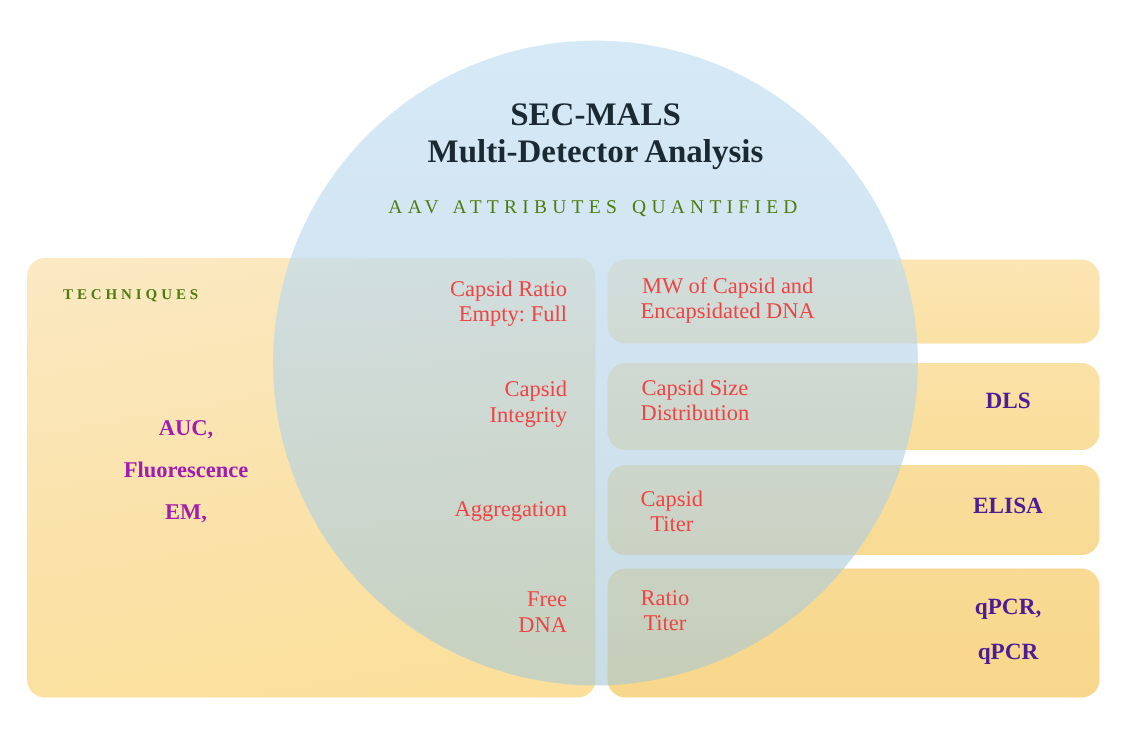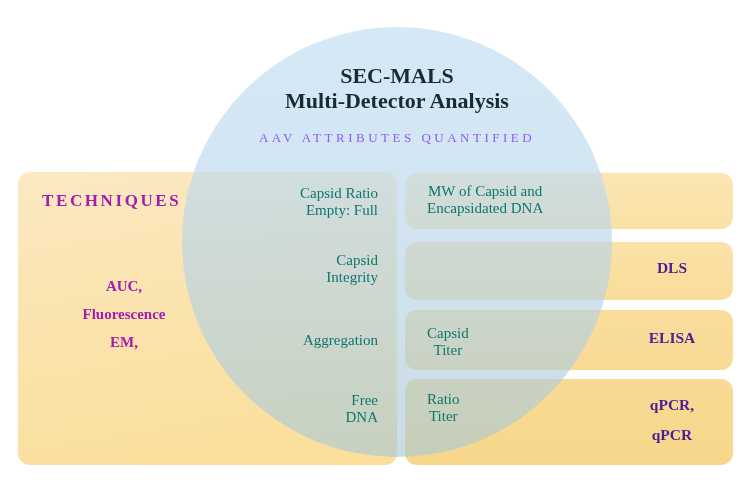--- a/index.html
+++ b/index.html
@@ -31,33 +31,33 @@
       rgba(168,200,213,0.62) 100%);
   }
   
   .txt{position:absolute;z-index:3;}
   .title-block{
     left:182px;top:63px;width:430px;text-align:center;
     color:#1b2933;font-size:22px;font-weight:bold;line-height:25px;
   }
   .subtitle{
     margin-top:17px;
-    color:#8b5cf6;font-size:13px;font-weight:normal;
+    color:#4d7c0f;font-size:13px;font-weight:normal;
     letter-spacing:3.5px;line-height:15px;
   }
   .tech-heading{
     left:42px;top:191px;
-    color:#a21caf;font-size:17px;font-weight:bold;letter-spacing:2.6px;
+    color:#4d7c0f;font-size:10px;font-weight:bold;letter-spacing:2.6px;
   }
   .tech-list{
     left:40px;top:279px;width:168px;text-align:center;
     color:#a21caf;font-size:15px;font-weight:bold;
   }
   .tech-list .line{margin-bottom:13px;line-height:15px;}
-  .attr{color:#0f766e;font-size:15px;line-height:16.5px;}
+  .attr{color:#ef4444;font-size:15px;line-height:16.5px;}
   .attr-left{right:372px;text-align:right;}
   .al0{top:185px;} .al1{top:252px;} .al2{top:332px;} .al3{top:392px;}
   .attr-right{left:427px;text-align:center;line-height:17px;}
   .ar0{top:183px;} .ar1{top:251px;} .ar2{top:325px;} .ar3{top:391px;}
   .tech-label{
     left:608px;width:128px;text-align:center;
     color:#4c1d95;font-size:15.5px;font-weight:bold;line-height:15px;
   }
   .tl1{top:260px;} .tl2{top:330px;} .tl3{top:397px;}
   .tech-label .line2{margin-top:15px;}
@@ -102,20 +102,24 @@
   </div>
   <div class="txt attr attr-left al3">
     <div>Free</div>
     <div>DNA</div>
   </div>
 
   <div class="txt attr attr-right ar0">
     <div>MW of Capsid and</div>
     <div>Encapsidated DNA</div>
   </div>
+  <div class="txt attr attr-right ar1">
+    <div>Capsid Size</div>
+    <div>Distribution</div>
+  </div>
   <div class="txt attr attr-right ar2">
     <div>Capsid</div>
     <div>Titer</div>
   </div>
   <div class="txt attr attr-right ar3">
     <div>Ratio</div>
     <div>Titer</div>
   </div>
 
   <div class="txt tech-label tl1">

